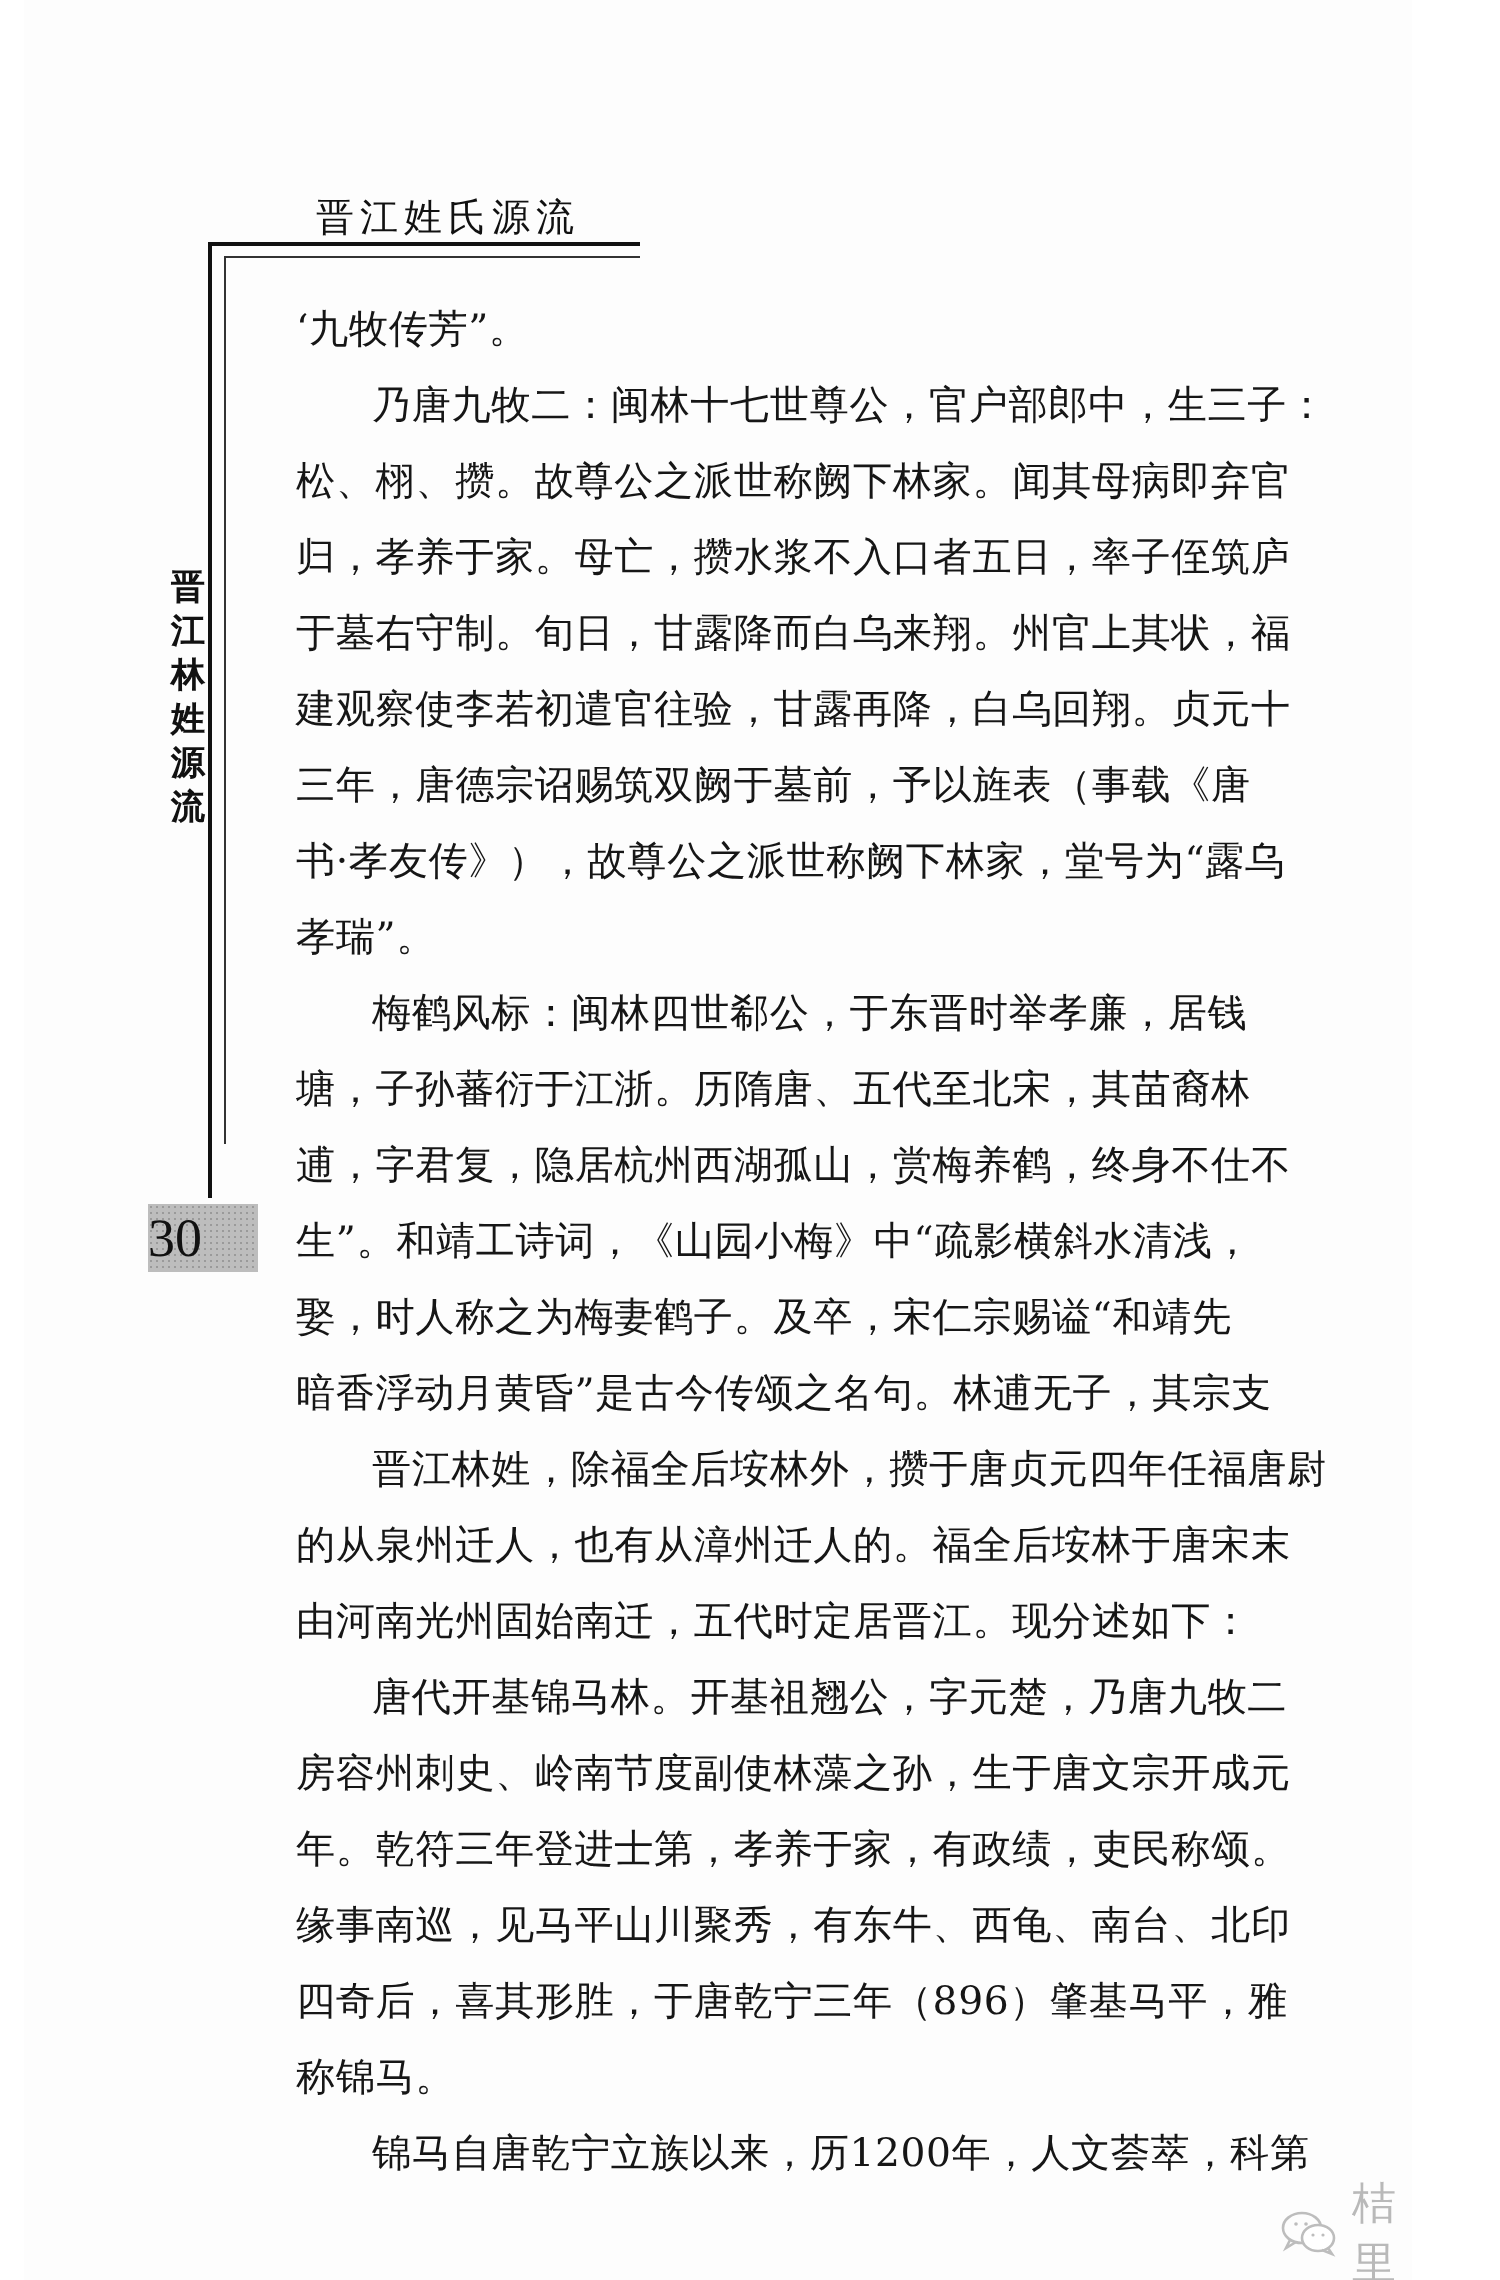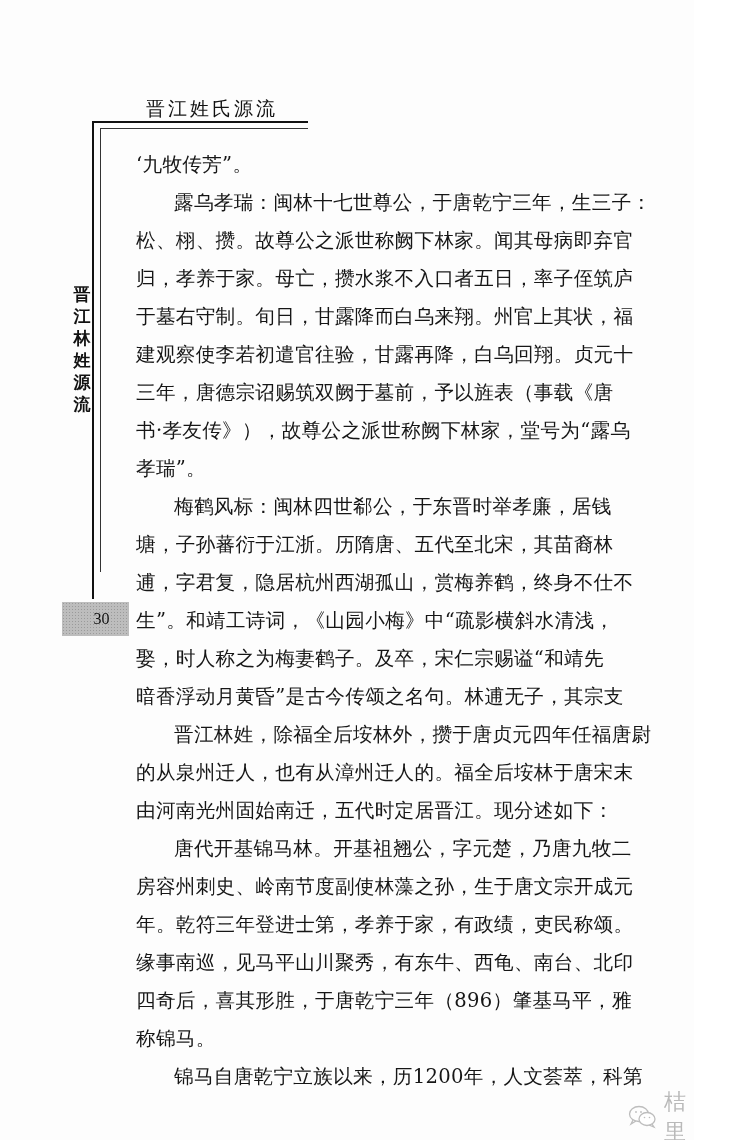--- a/index.html
+++ b/index.html
@@ -10,21 +10,21 @@
     body {
       width: 750px;
       height: 1140px;
       position: relative;
       overflow: hidden;
       font-family: "DejaVu Serif", "Liberation Serif", serif;
       color: #1a1a1a;
     }
     .page {
       position: absolute;
-      left: 0; top: 0;
+      left: 12px; top: 0;
       width: 694px; height: 1140px;
       background: #fdfdfd;
     }
     .running-head {
       position: absolute;
       left: 146px;
       top: 96px;
       font-size: 19px;
       letter-spacing: 3px;
       color: #111;
@@ -69,25 +69,24 @@
     .page-number {
       position: absolute;
       left: 62px;
       top: 602px;
       width: 55px;
       height: 34px;
       background: #bdbdbd;
       background-image: radial-gradient(#9a9a9a 0.6px, transparent 0.7px);
       background-size: 3px 3px;
       font-family: "Liberation Serif", "DejaVu Serif", serif;
-      font-size: 16px;
+      font-size: 27px;
       line-height: 34px;
-      text-align: center;
+      text-align: left;
       color: #111;
-      padding-left: 12px;
     }
     .body-text {
       position: absolute;
       left: 136px;
       top: 146px;
       width: 490px;
       font-size: 19.6px;
       line-height: 38px;
       letter-spacing: 0.3px;
       color: #161616;
@@ -132,21 +131,21 @@
     <span>林</span>
     <span>姓</span>
     <span>源</span>
     <span>流</span>
   </div>
 
   <div class="page-number">30</div>
 
   <div class="body-text" id="body-text">
       <span class="line">‘九牧传芳”。</span>
-      <span class="line indent">露乌孝瑞：闽林十七世尊公，于唐乾宁三年，生三子：</span>
+      <span class="line indent">乃唐九牧二：闽林十七世尊公，官户部郎中，生三子：</span>
       <span class="line">松、栩、攒。故尊公之派世称阙下林家。闻其母病即弃官</span>
       <span class="line">归，孝养于家。母亡，攒水浆不入口者五日，率子侄筑庐</span>
       <span class="line">于墓右守制。旬日，甘露降而白乌来翔。州官上其状，福</span>
       <span class="line">建观察使李若初遣官往验，甘露再降，白乌回翔。贞元十</span>
       <span class="line">三年，唐德宗诏赐筑双阙于墓前，予以旌表（事载《唐</span>
       <span class="line">书·孝友传》），故尊公之派世称阙下林家，堂号为“露乌</span>
       <span class="line">孝瑞”。</span>
       <span class="line indent">梅鹤风标：闽林四世郗公，于东晋时举孝廉，居钱</span>
       <span class="line">塘，子孙蕃衍于江浙。历隋唐、五代至北宋，其苗裔林</span>
       <span class="line">逋，字君复，隐居杭州西湖孤山，赏梅养鹤，终身不仕不</span>

